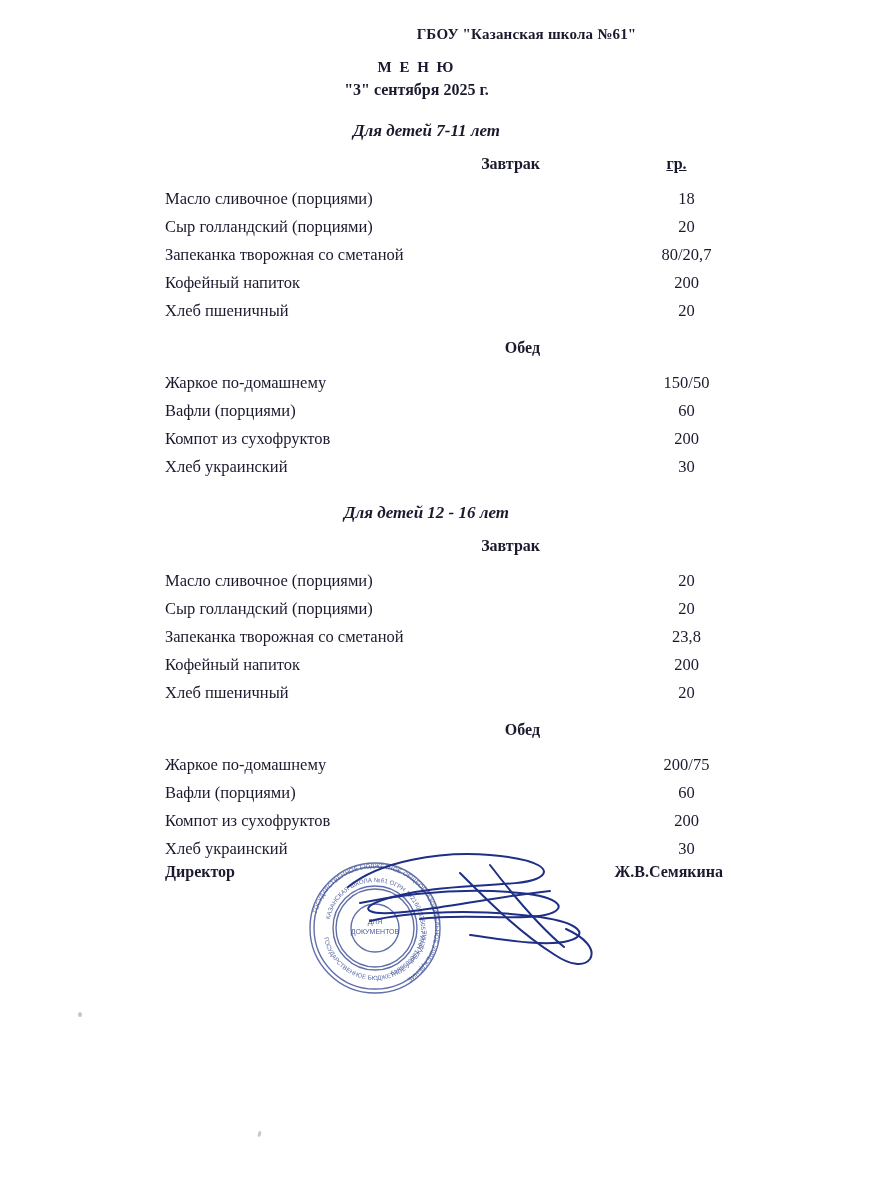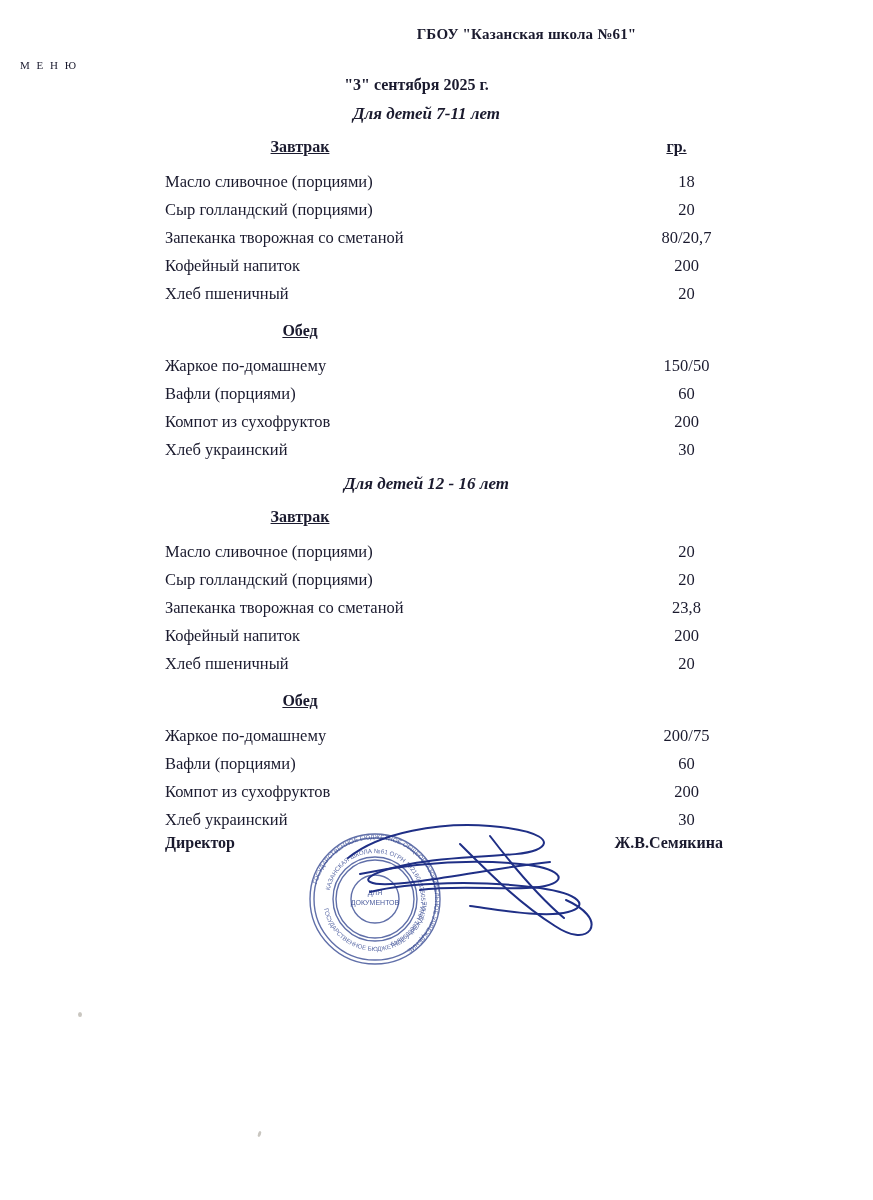--- a/index.html
+++ b/index.html
@@ -28,50 +28,50 @@
   }
   .org-line {
     text-align: center;
     font-weight: bold;
     font-size: 15px;
     letter-spacing: 0.2px;
     margin-left: 180px;
     margin-bottom: 16px;
   }
   .menu-word {
-    font-weight: normal;
-    font-size: 11px;
+    text-align: center;
+    font-weight: bold;
+    font-size: 15px;
     letter-spacing: 2px;
     margin-left: -40px;
   }
   .menu-date {
     text-align: center;
     font-weight: bold;
     font-size: 16px;
     margin-top: 5px;
     margin-left: -40px;
   }
   .age-group {
     text-align: center;
     font-weight: bold;
     font-style: italic;
     font-size: 17px;
-    margin-top: 10px;
+    margin-top: 22px;
     margin-left: -20px;
   }
   .meal-header {
     display: flex;
     margin-top: 14px;
     font-weight: bold;
     font-size: 16px;
   }
   .meal-header .meal-name {
     width: 480px;
-    text-align: center;
-    text-decoration: underline;
+    text-align: right;
   }
   .meal-header .unit {
     flex: 1;
     text-align: center;
     text-decoration: underline;
   }
   .meal-header.no-unit .meal-name {
     width: 480px;
   }
   table.items {

